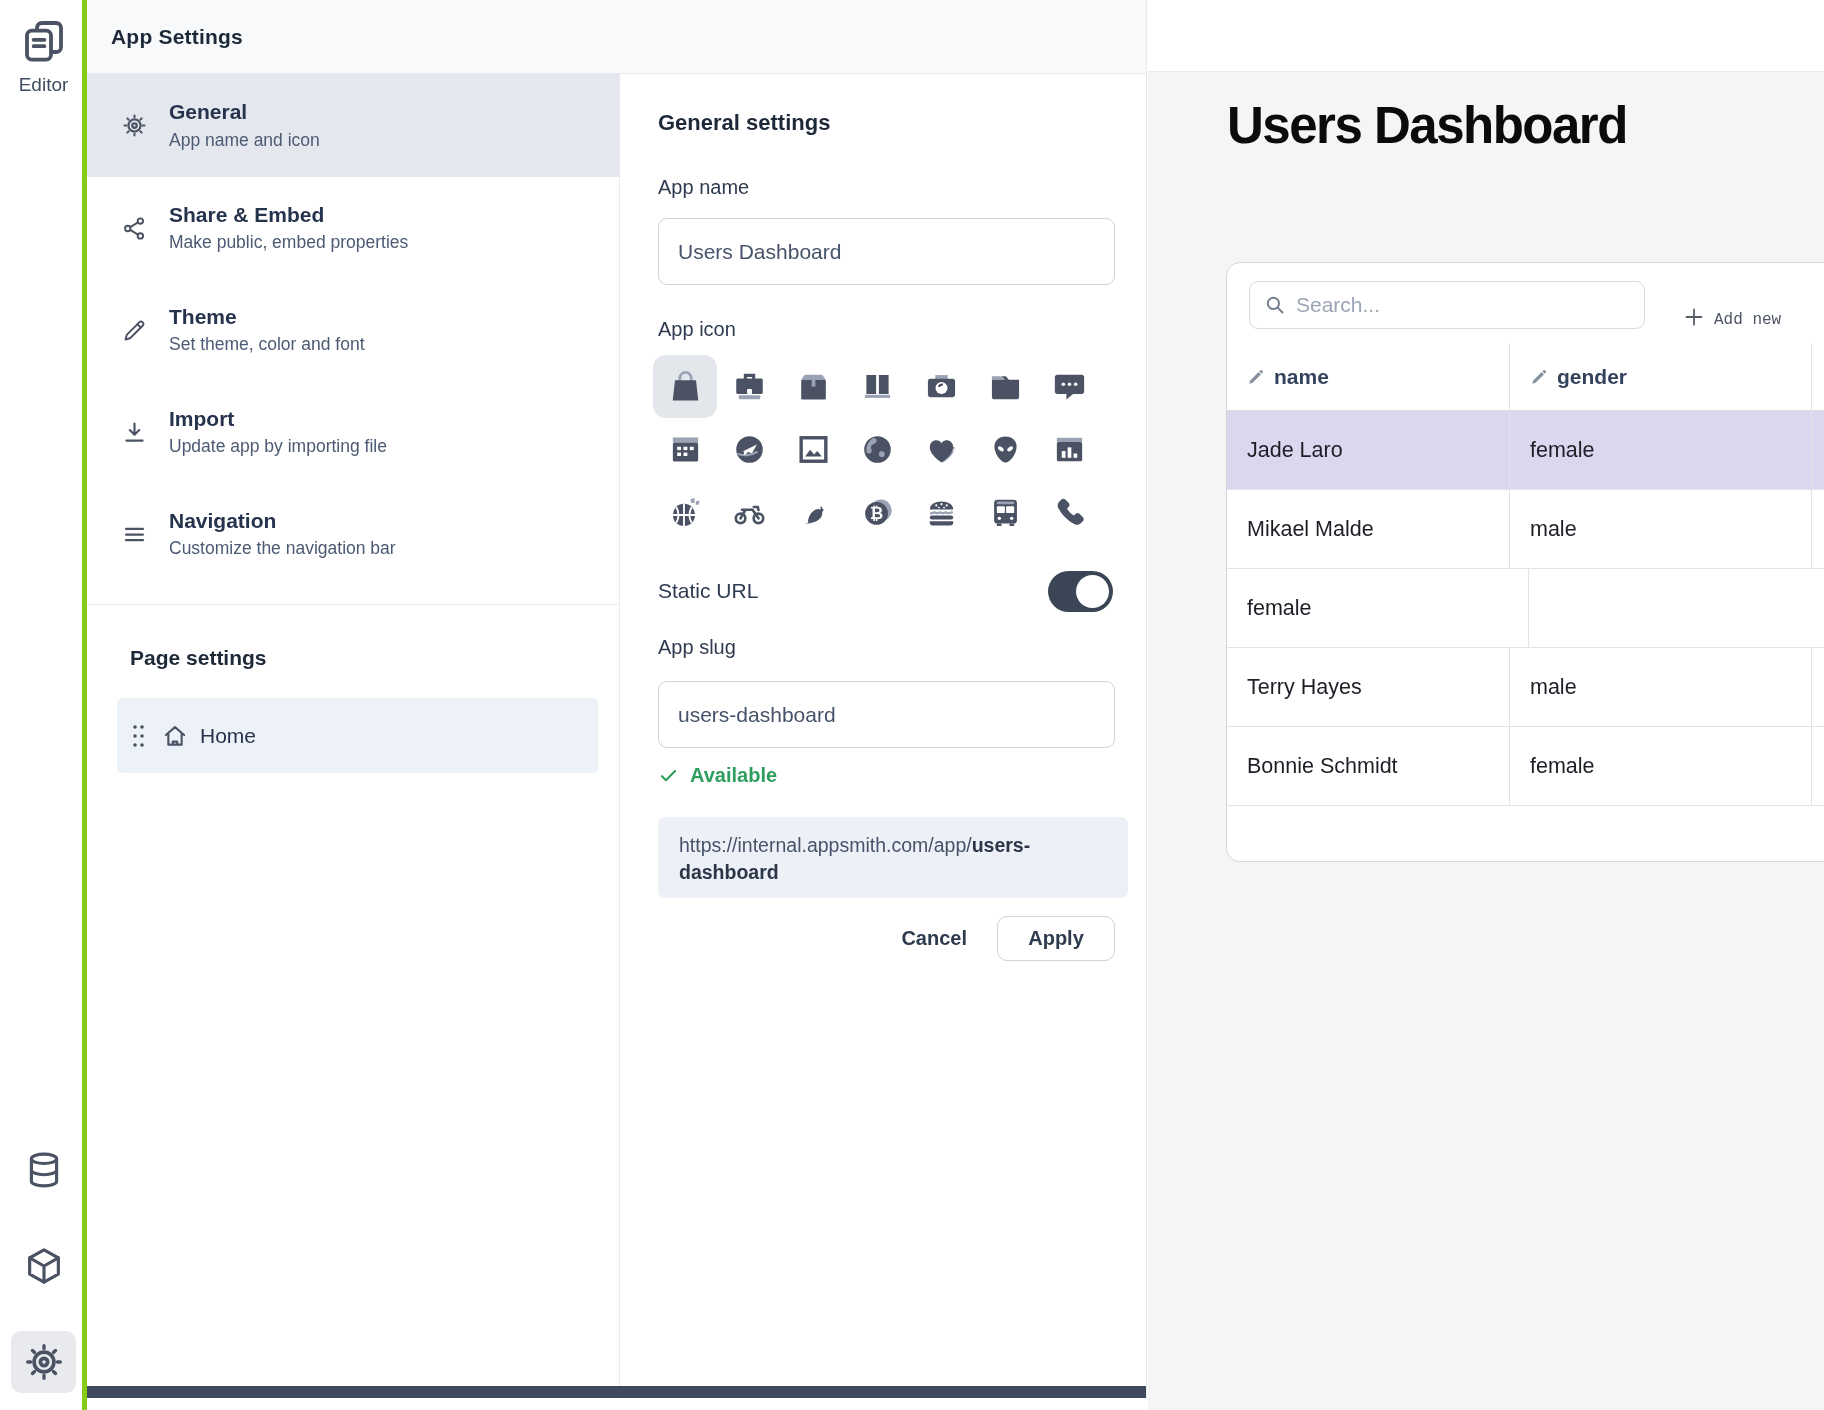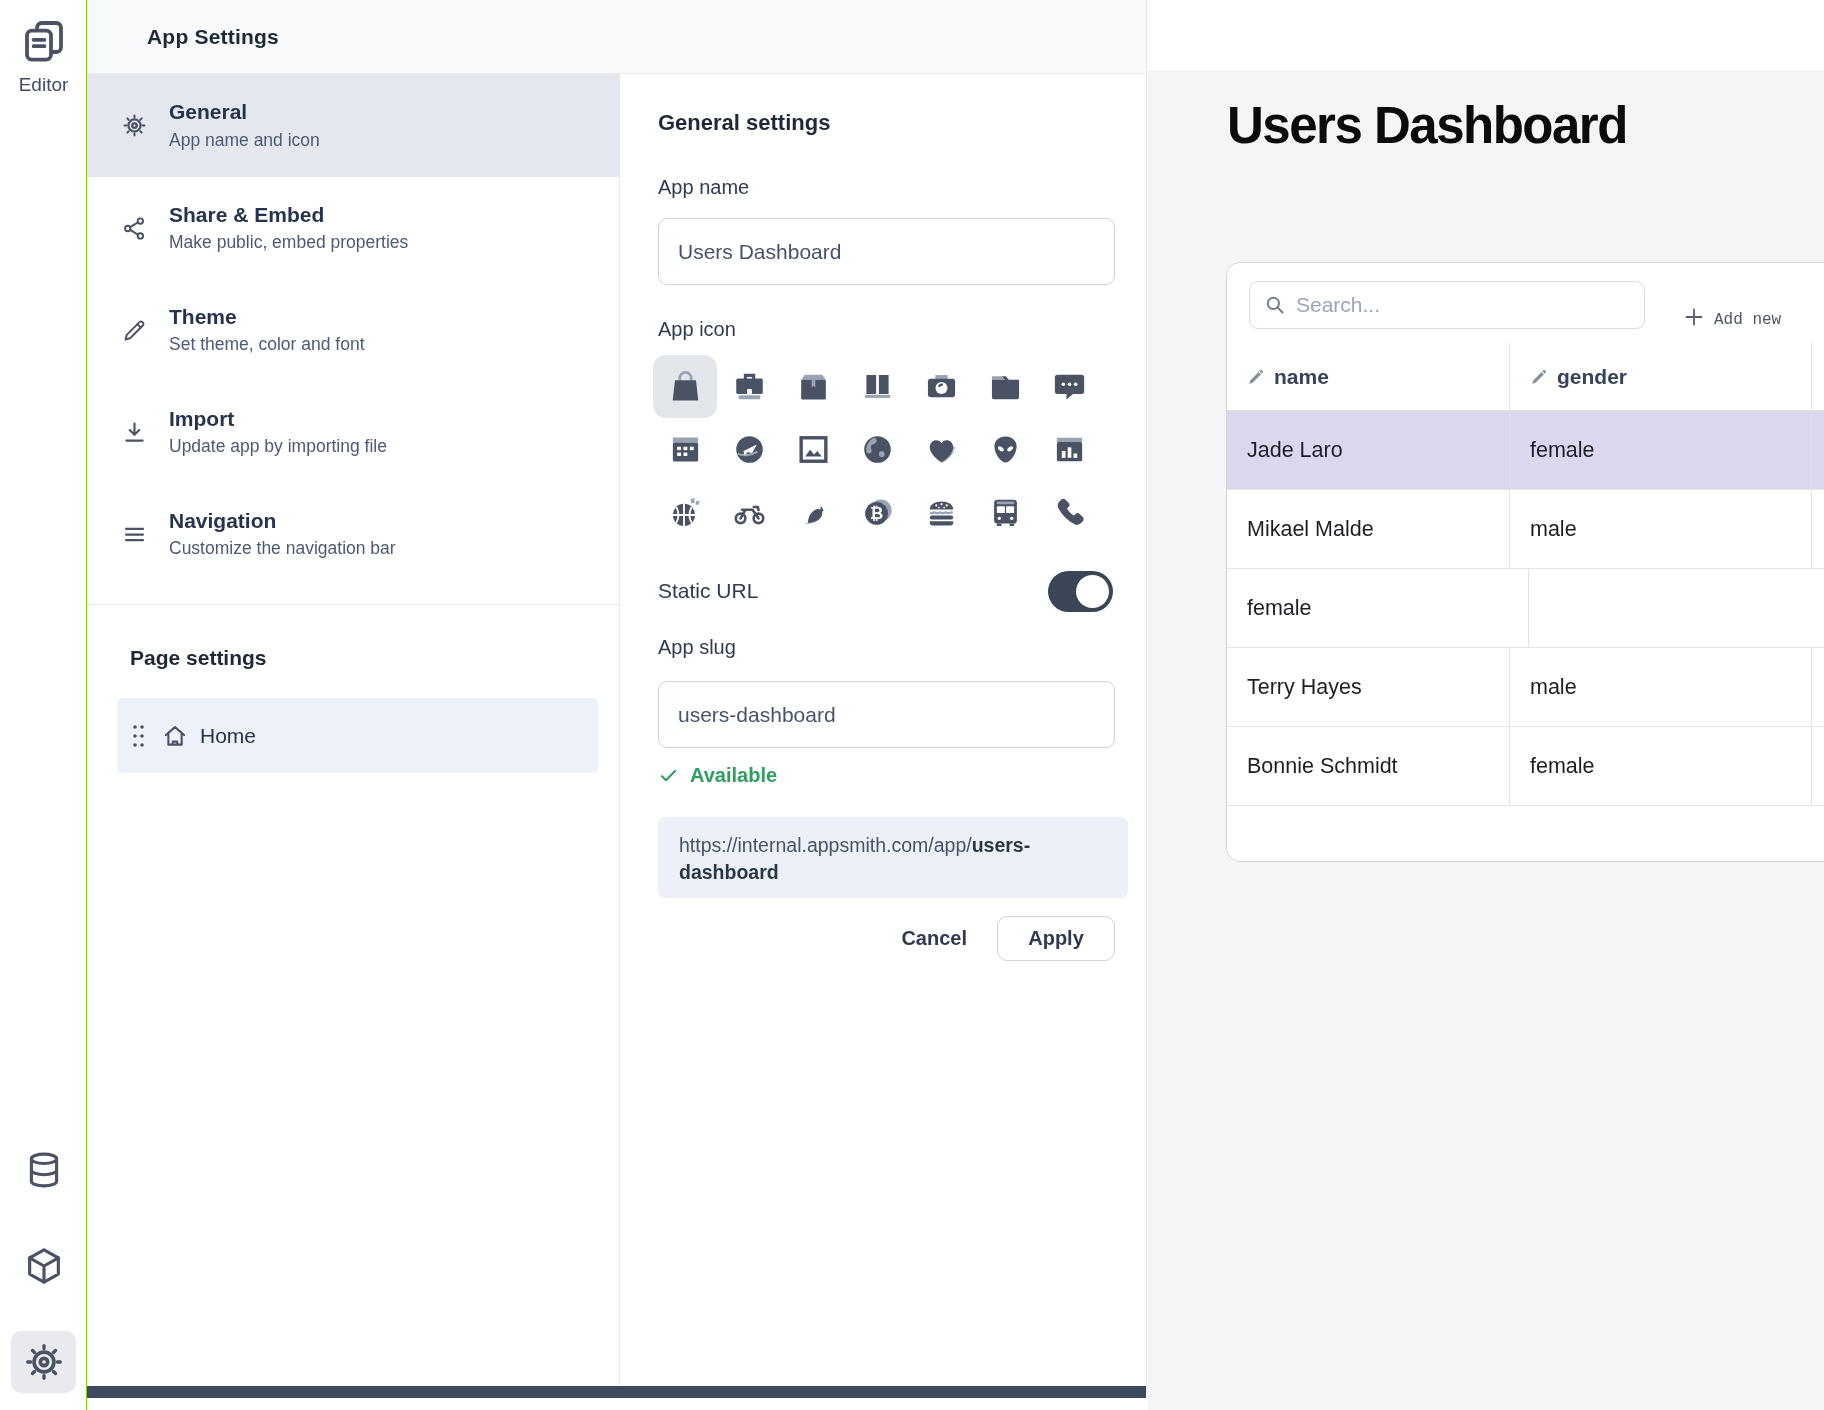--- a/index.html
+++ b/index.html
@@ -6,36 +6,36 @@
   html,body { background:#fff; }
   #stage {
     position:relative; width:1824px; height:1410px; overflow:hidden;
     font-family:"Liberation Sans","DejaVu Sans",sans-serif;
     color:#26334d; background:#fff;
   }
   .ic { display:inline-flex; align-items:center; justify-content:center; }
   .ic svg { display:block; }
 
   
-  #left-rail { position:absolute; left:0; top:0; width:87px; height:1410px; background:#fff; border-right:1px solid #84cc16; }
+  #left-rail { position:absolute; left:0; top:0; width:87px; height:1410px; background:#fff; border-right:5px solid #84cc16; }
   #editor-item { position:absolute; left:0; top:16px; width:87px; text-align:center; }
   #editor-item .ic svg { width:48px; height:50px; }
   #editor-label { display:block; margin-top:4px; font-size:19px; color:#3f4c61; }
   .rail-btn { position:absolute; left:0; width:87px; display:flex; justify-content:center; }
   .rail-btn svg { width:42px; height:44px; }
   #rail-db { top:1148px; }
   #rail-cube { top:1244px; }
   #rail-gear { top:1331px; }
   #rail-gear .gear-bg { width:65px; height:62px; background:#e8eaee; border-radius:10px; display:flex; align-items:center; justify-content:center; }
   #rail-gear svg { width:44px; height:44px; }
 
   
   #settings-panel { position:absolute; left:87px; top:0; width:1060px; height:1398px; background:#fff; border-right:1px solid #e6e8ec; }
   #panel-header { position:absolute; left:0; top:0; width:100%; height:74px; background:#f8f9fb; border-bottom:1px solid #e8eaed; display:flex; align-items:center; padding-left:24px; }
-  #panel-header h1 { font-size:21px; font-weight:700; color:#1d2939; letter-spacing:.2px;margin-left:36px; }
+  #panel-header h1 { font-size:21px; font-weight:700; color:#1d2939; letter-spacing:.2px; }
   #nav-col { position:absolute; left:0; top:74px; width:533px; height:1324px; border-right:1px solid #e8eaed; }
   .nav-item { position:relative; height:102px; display:flex; align-items:center; padding-left:34px; cursor:pointer; }
   .nav-item.sel { background:#e4e8ee; height:103px; }
   .nav-item .ic svg { width:27px; height:27px; }
   .nav-txt { margin-left:21px; }
   .nav-title { font-size:21px; font-weight:700; color:#26334d; line-height:1.15; }
   .nav-sub { font-size:17.5px; color:#4c5a73; margin-top:5px; }
   #nav-divider { position:absolute; left:0; top:530px; width:100%; height:1px; background:#e8eaed; }
   #page-settings-title { position:absolute; left:43px; top:572px; font-size:21px; font-weight:700; color:#1d2939; }
   #pages { position:absolute; left:30px; top:624px; width:481px; }

